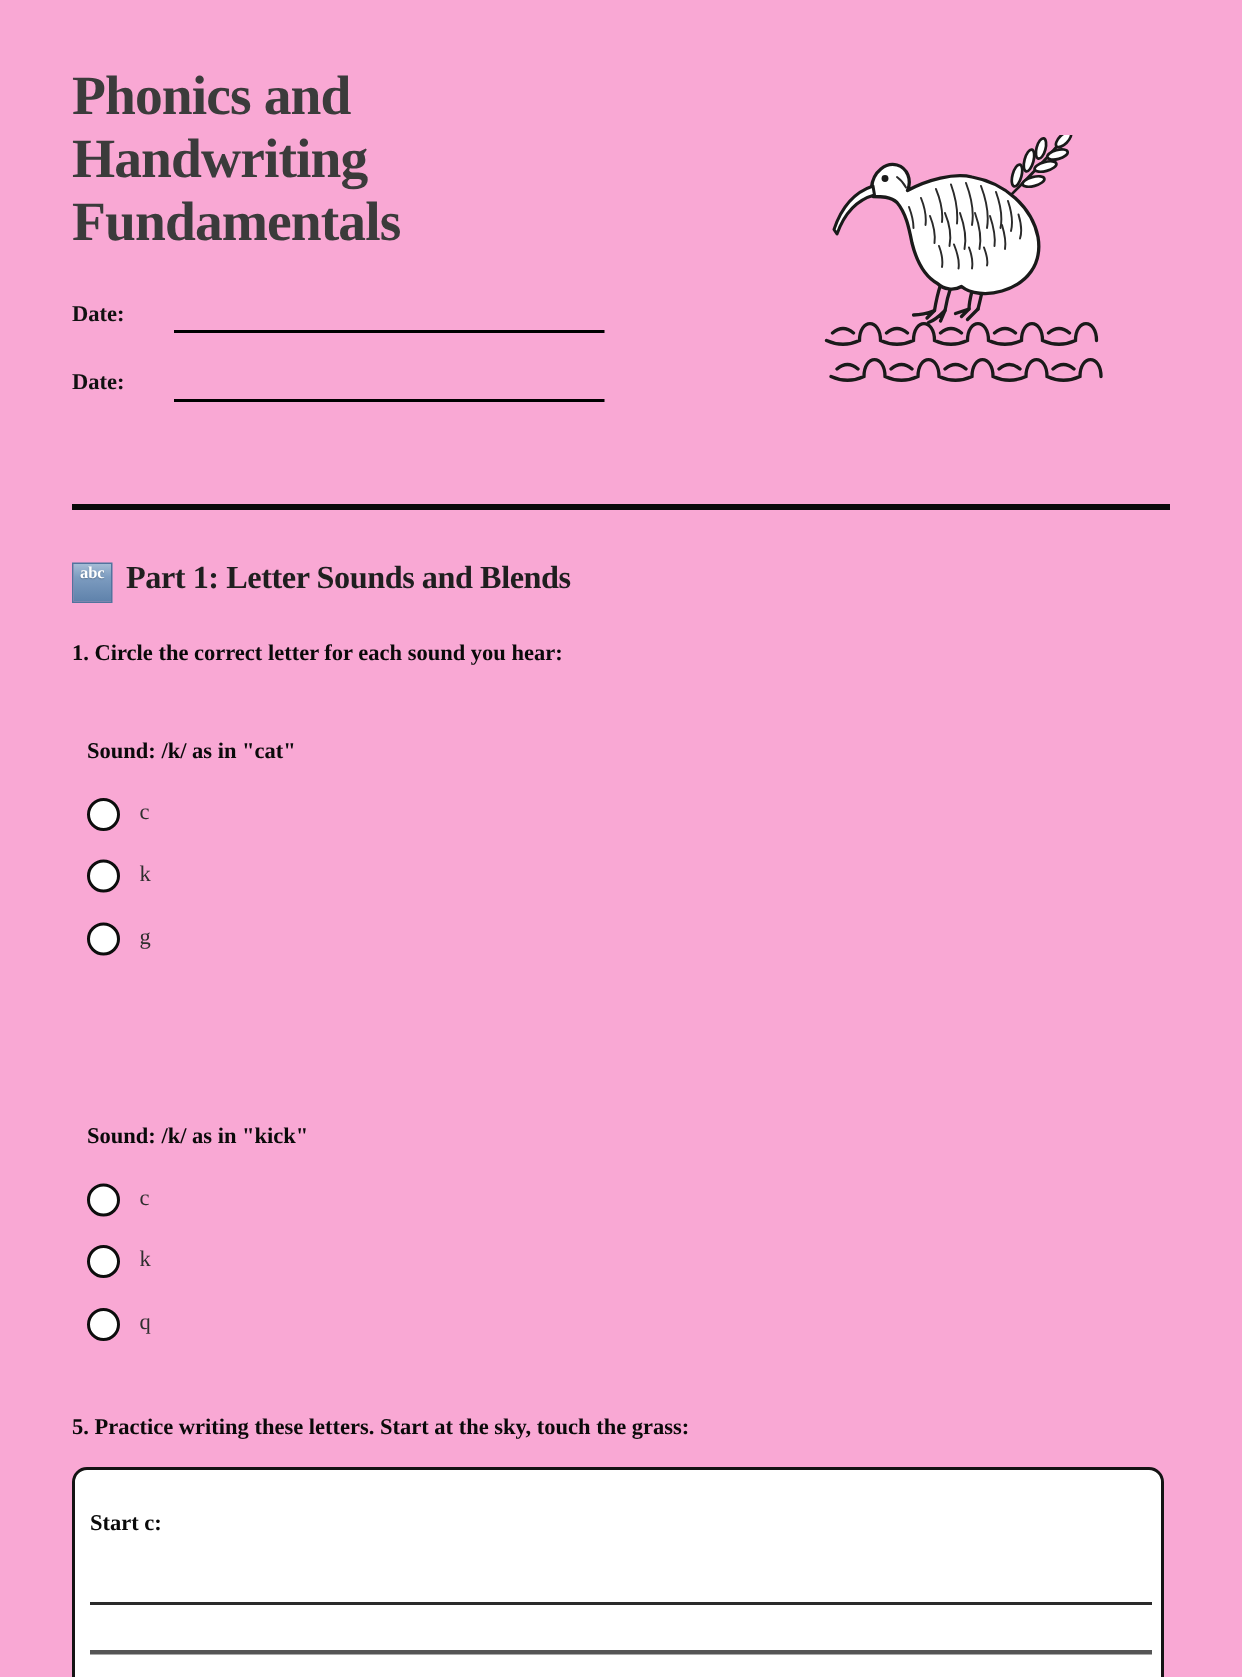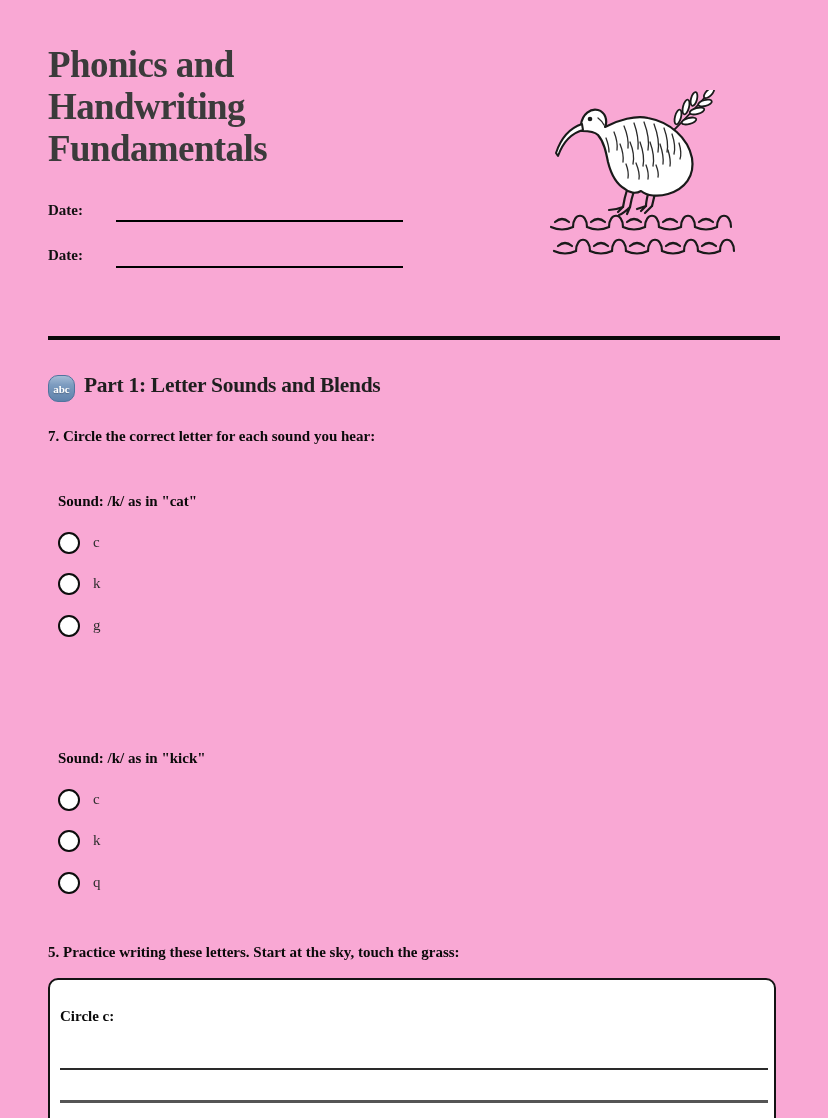--- a/index.html
+++ b/index.html
@@ -11,25 +11,25 @@
   .abs { position:absolute; }
   .title {
     left:48px; top:44px; width:340px;
     font-size:37px; line-height:42px; font-weight:700;
     color:#3b3b3b; letter-spacing:-0.6px;
   }
   .field-label { font-size:15px; font-weight:700; color:#111; }
   .fill-line { border-bottom:2px solid #000; height:0; }
   .divider { left:48px; top:336px; width:732px; height:4px; background:#0a0a0a; }
   .abc-icon {
-    left:48px; top:375px; width:27px; height:27px; border-radius:10px;
+    left:48px; top:375px; width:27px; height:27px; border-radius:0;
     background:linear-gradient(180deg,#a5bcd6 0%, #7d9cc0 35%, #5f82ab 100%);
     border:1px solid #51749e;
     color:#fff; font-weight:700; font-size:11px;
-    display:flex; align-items:center; justify-content:center;
+    display:flex; align-items:flex-start; justify-content:center;
     text-shadow:0 1px 1px rgba(0,0,0,.25);
   }
   .section-heading {
     left:84px; top:373px; font-size:21.5px; font-weight:700; color:#1f1f1f;
     letter-spacing:-0.3px;
   }
   .question { font-size:15px; font-weight:700; color:#0a0a0a; }
   .prompt { font-size:15px; font-weight:700; color:#0a0a0a; }
   .radio {
     width:22px; height:22px; border:2.5px solid #0d0d0d; border-radius:50%;
@@ -98,21 +98,21 @@
     </g>
   </svg>
 
   <div class="abs divider"></div>
 
   <div class="abs abc-icon">
     <span>abc</span>
   </div>
   <div class="abs section-heading">Part 1: Letter Sounds and Blends</div>
 
-  <div class="abs question" style="left:48px; top:428px;">7. Circle the correct letter for each sound you hear:</div>
+  <div class="abs question" style="left:48px; top:428px;">1. Circle the correct letter for each sound you hear:</div>
   <div class="abs prompt" style="left:58px; top:493px;">Sound: /k/ as in "cat"</div>
 
   <div class="abs radio" style="left:58px; top:532px;"></div>
   <div class="abs opt-letter" style="left:93px; top:534px;">c</div>
   <div class="abs radio" style="left:58px; top:573px;"></div>
   <div class="abs opt-letter" style="left:93px; top:575px;">k</div>
   <div class="abs radio" style="left:58px; top:615px;"></div>
   <div class="abs opt-letter" style="left:93px; top:617px;">g</div>
 
   <div class="abs prompt" style="left:58px; top:750px;">Sound: /k/ as in "kick"</div>
@@ -120,17 +120,17 @@
   <div class="abs radio" style="left:58px; top:789px;"></div>
   <div class="abs opt-letter" style="left:93px; top:791px;">c</div>
   <div class="abs radio" style="left:58px; top:830px;"></div>
   <div class="abs opt-letter" style="left:93px; top:832px;">k</div>
   <div class="abs radio" style="left:58px; top:872px;"></div>
   <div class="abs opt-letter" style="left:93px; top:874px;">q</div>
 
   <div class="abs question" style="left:48px; top:944px;">5. Practice writing these letters. Start at the sky, touch the grass:</div>
 
   <div class="abs practice-box"></div>
-  <div class="abs practice-label" style="left:60px; top:1008px;">Circle c:</div>
+  <div class="abs practice-label" style="left:60px; top:1008px;">Start c:</div>
   <div class="abs write-line-1"></div>
   <div class="abs write-line-2"></div>
 
 </div>
 
 </body></html>

